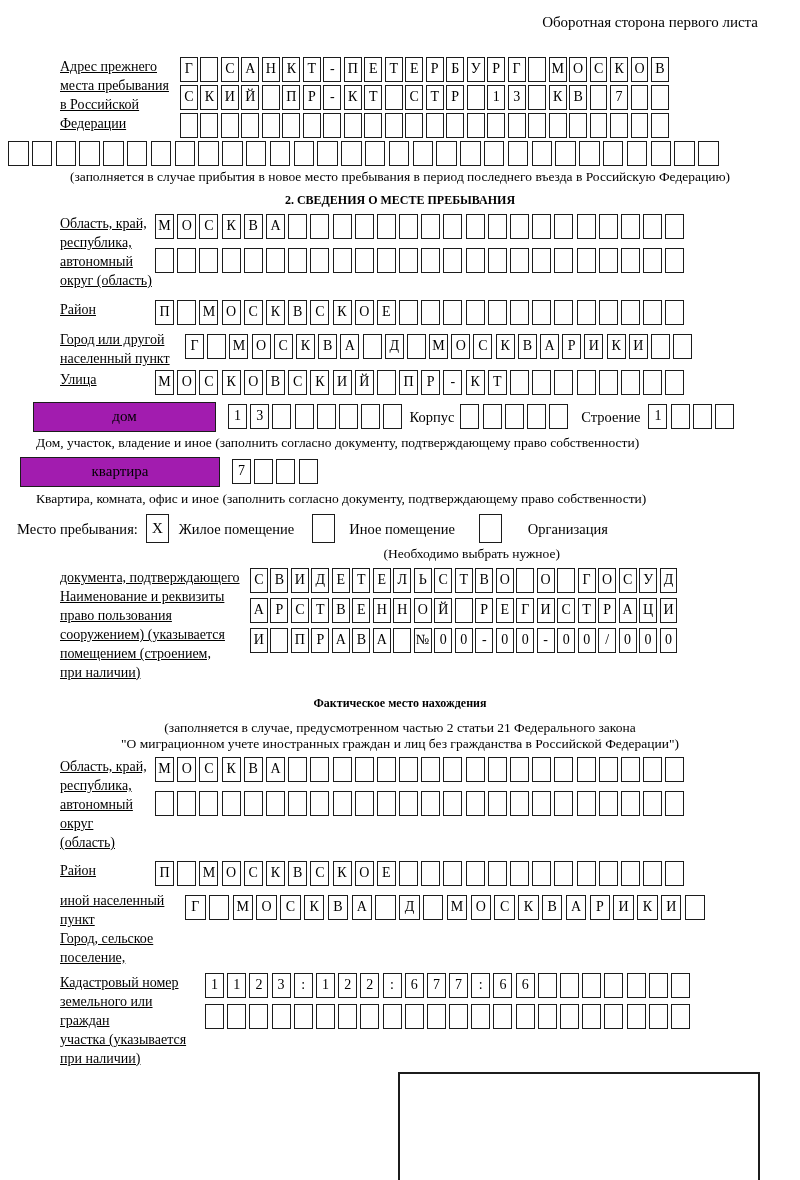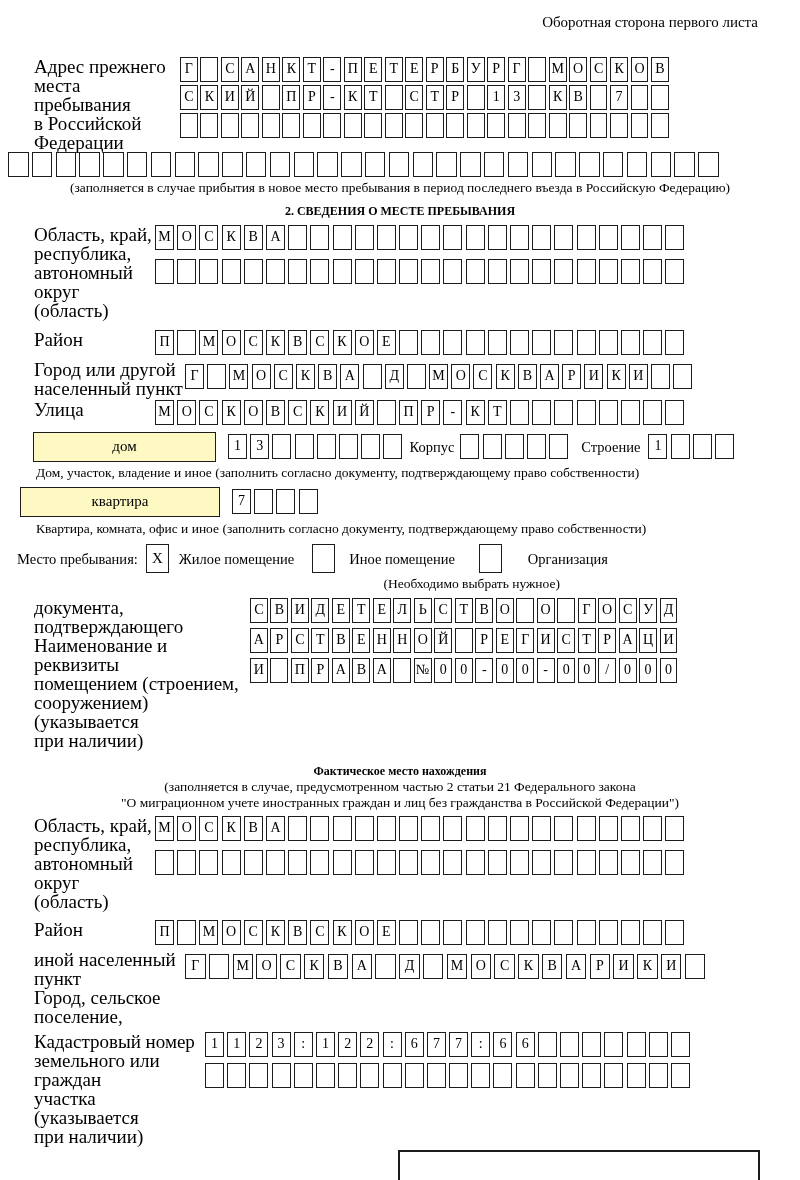--- a/index.html
+++ b/index.html
@@ -6,21 +6,21 @@
   html,body { background:#fff; }
   body {
     width: 800px; height: 1180px; overflow: hidden;
     font-family: "Liberation Serif", "DejaVu Serif", serif;
     color: #000; font-size: 14.5px; position: relative;
   }
   .page { padding-top: 14px; }
   .note { text-align: right; padding-right: 42px; font-size: 15px; }
 
   .frow { display: flex; align-items: flex-start; }
-  .label { flex: none; padding-left: 34px; line-height: 19px; font-size: 19px; }
+  .label { flex: none; padding-left: 60px; line-height: 19px; font-size: 14px; text-decoration: underline; }
   .lw180 { width: 180px; }
   .lw155 { width: 155px; }
   .lw185 { width: 185px; }
   .lw250 { width: 250px; }
   .lw205 { width: 205px; }
 
   .cells { display: flex; margin-bottom: 3px; }
   .cell {
     flex: none; width: 19px; height: 25px; border: 1.6px solid #1c1c1c;
     margin-right: 3.2px; text-align: center; line-height: 22px; font-size: 14px;
@@ -28,21 +28,21 @@
   }
   .tight .cell { width: 17.8px; margin-right: 2.7px; }
   .wide  .cell { width: 20.5px; margin-right: 3.3px; }
 
   .caption { font-size: 13.5px; }
   .center { text-align: center; }
   .sec-title { text-align: center; font-weight: bold; font-size: 12px; }
 
   .widebox {
     flex: none; border: 1.8px solid #1c1c1c; height: 30px; text-align: center;
-    line-height: 27px; font-size: 15px; background: #fef9c3;
+    line-height: 27px; font-size: 15px; background: #a21caf;
   }
   .inline-lbl { line-height: 30px; font-size: 14.5px; }
 
   .checkbox {
     flex: none; width: 23px; height: 29px; border: 1.7px solid #1c1c1c;
     text-align: center; line-height: 26px; font-size: 15px; background: #fff;
   }
 
   .mark-wrap { margin-left: 398px; width: 362px; }
   .mark-box { height: 175px; border: 2px solid #1c1c1c; background: #fff; }
@@ -382,22 +382,23 @@
     <div class="inline-lbl" style="margin-left:14px">Иное помещение</div>
     <div class="checkbox" style="margin-left:24px"></div>
     <div class="inline-lbl" style="margin-left:26px">Организация</div>
   </div>
   <div class="caption" style="margin-top:2px; text-align:right; width:560px">(Необходимо выбрать нужное)</div>
 
   <div class="frow" style="margin-top:6px">
     <div class="label lw250">
       <div>документа, подтверждающего</div>
       <div>Наименование и реквизиты</div>
+      <div>право пользования</div>
+      <div>сооружением) (указывается</div>
       <div>помещением (строением,</div>
-      <div>сооружением) (указывается</div>
       <div>при наличии)</div>
     </div>
     <div>
       <div class="cells tight" style="margin-bottom:5px">
           <div class="cell">С</div>
           <div class="cell">В</div>
           <div class="cell">И</div>
           <div class="cell">Д</div>
           <div class="cell">Е</div>
           <div class="cell">Т</div>
@@ -460,21 +461,21 @@
           <div class="cell">0</div>
           <div class="cell">/</div>
           <div class="cell">0</div>
           <div class="cell">0</div>
           <div class="cell">0</div>
         </div>
     </div>
   </div>
 
   <div class="sec-title" style="margin-top:14px">Фактическое место нахождения</div>
-  <div class="caption center" style="">(заполняется в случае, предусмотренном частью 2 статьи 21 Федерального закона</div>
+  <div class="caption center" style="margin-top:9px">(заполняется в случае, предусмотренном частью 2 статьи 21 Федерального закона</div>
   <div class="caption center">"О миграционном учете иностранных граждан и лиц без гражданства в Российской Федерации")</div>
 
   <div class="frow" style="margin-top:5px">
     <div class="label lw155">
       <div>Область, край,</div>
       <div>республика,</div>
       <div>автономный округ</div>
       <div>(область)</div>
     </div>
     <div>

